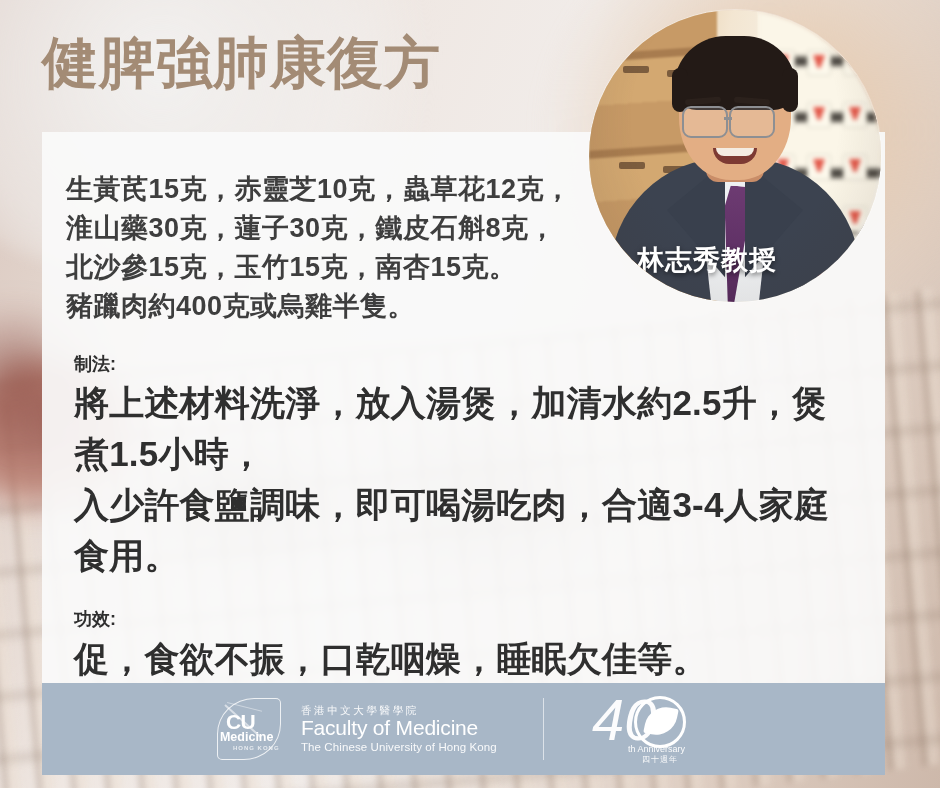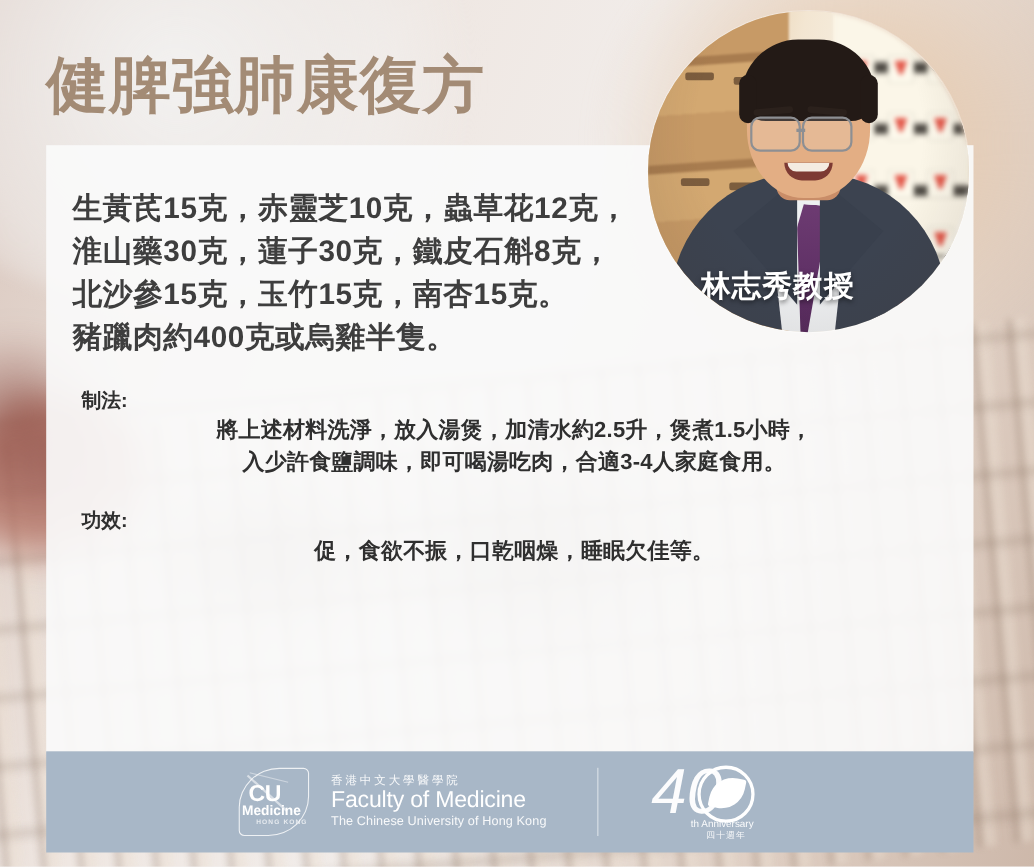--- a/index.html
+++ b/index.html
@@ -125,21 +125,21 @@
     width: 560px; height: 420px;
     border-radius: 50%;
     background: radial-gradient(circle at 50% 50%, #f2f1f0 0%, rgba(242,241,240,0.55) 55%, rgba(242,241,240,0) 78%);
     filter: blur(8px);
   }
 
   
   .title {
     position: absolute;
     left: 42px;
-    top: 48px;
+    top: 34px;
     font-size: 56px;
     font-weight: bold;
     letter-spacing: 1px;
     color: #a38b75;
     line-height: 1.05;
     white-space: nowrap;
   }
 
   
   .card {
@@ -172,27 +172,26 @@
     margin-top: 26px;
   }
   .block-head {
     font-size: 18px;
     font-weight: bold;
     color: #2f2f2f;
     line-height: 1.42;
     padding-left: 8px;
   }
   .block-body {
-    font-size: 20px;
+    font-size: 35px;
     font-weight: bold;
     color: #2f2f2f;
     line-height: 1.46;
     padding-left: 8px;
     letter-spacing: 0.2px;
-    text-align: center;
   }
   .hl {
     color: #f0392b;
   }
 
   
   .portrait {
     position: absolute;
     left: 589px;
     top: 10px;

